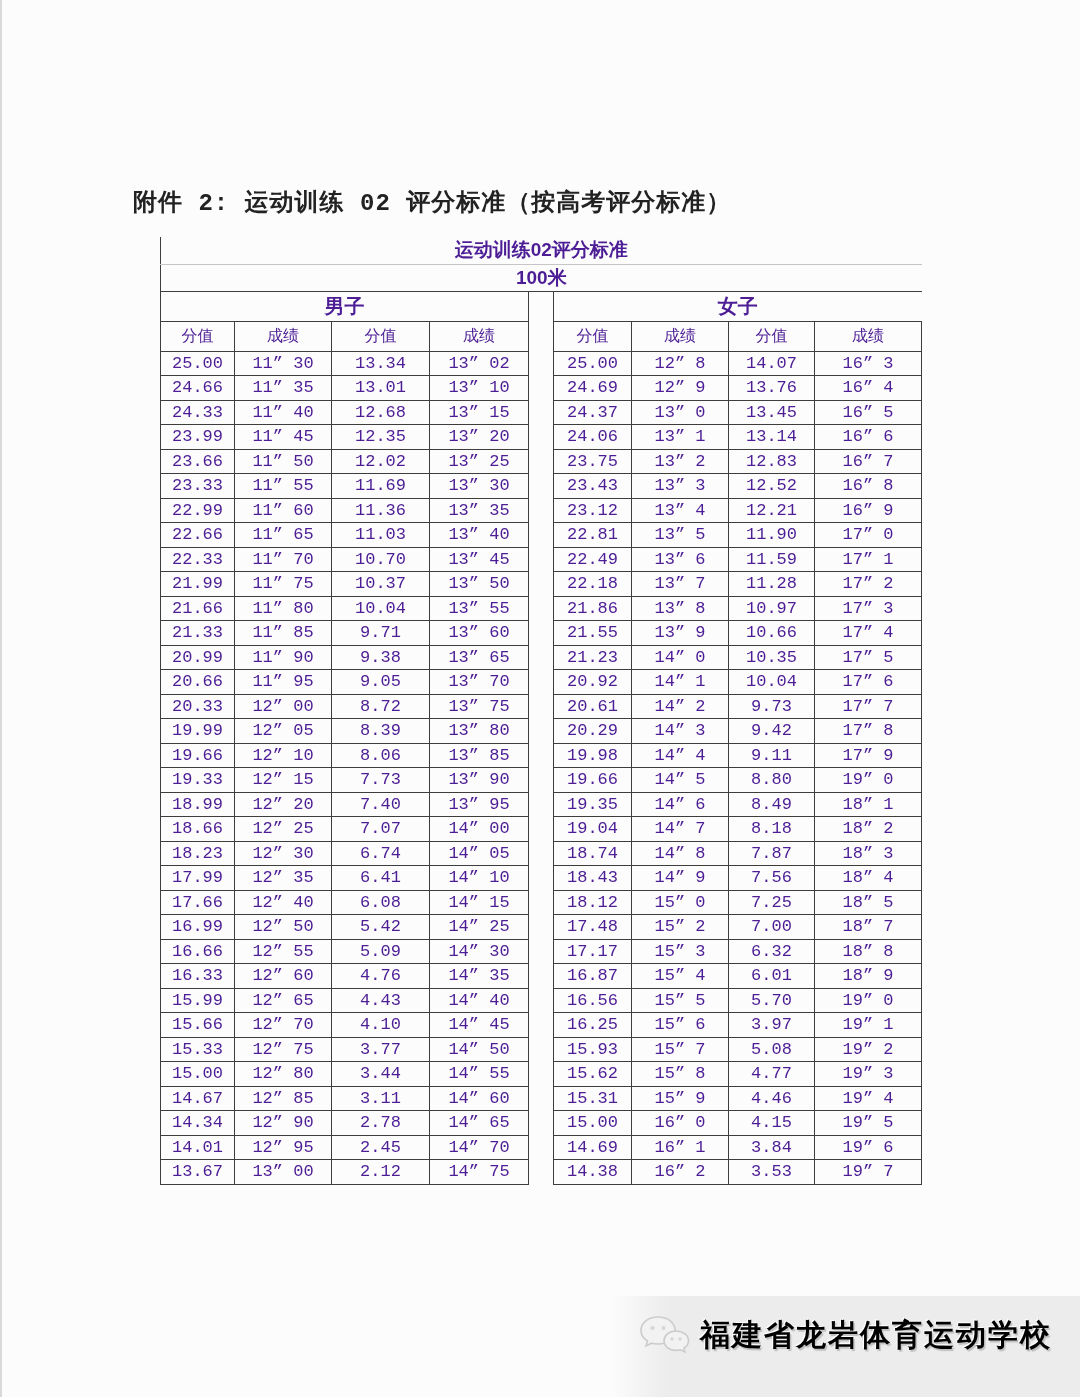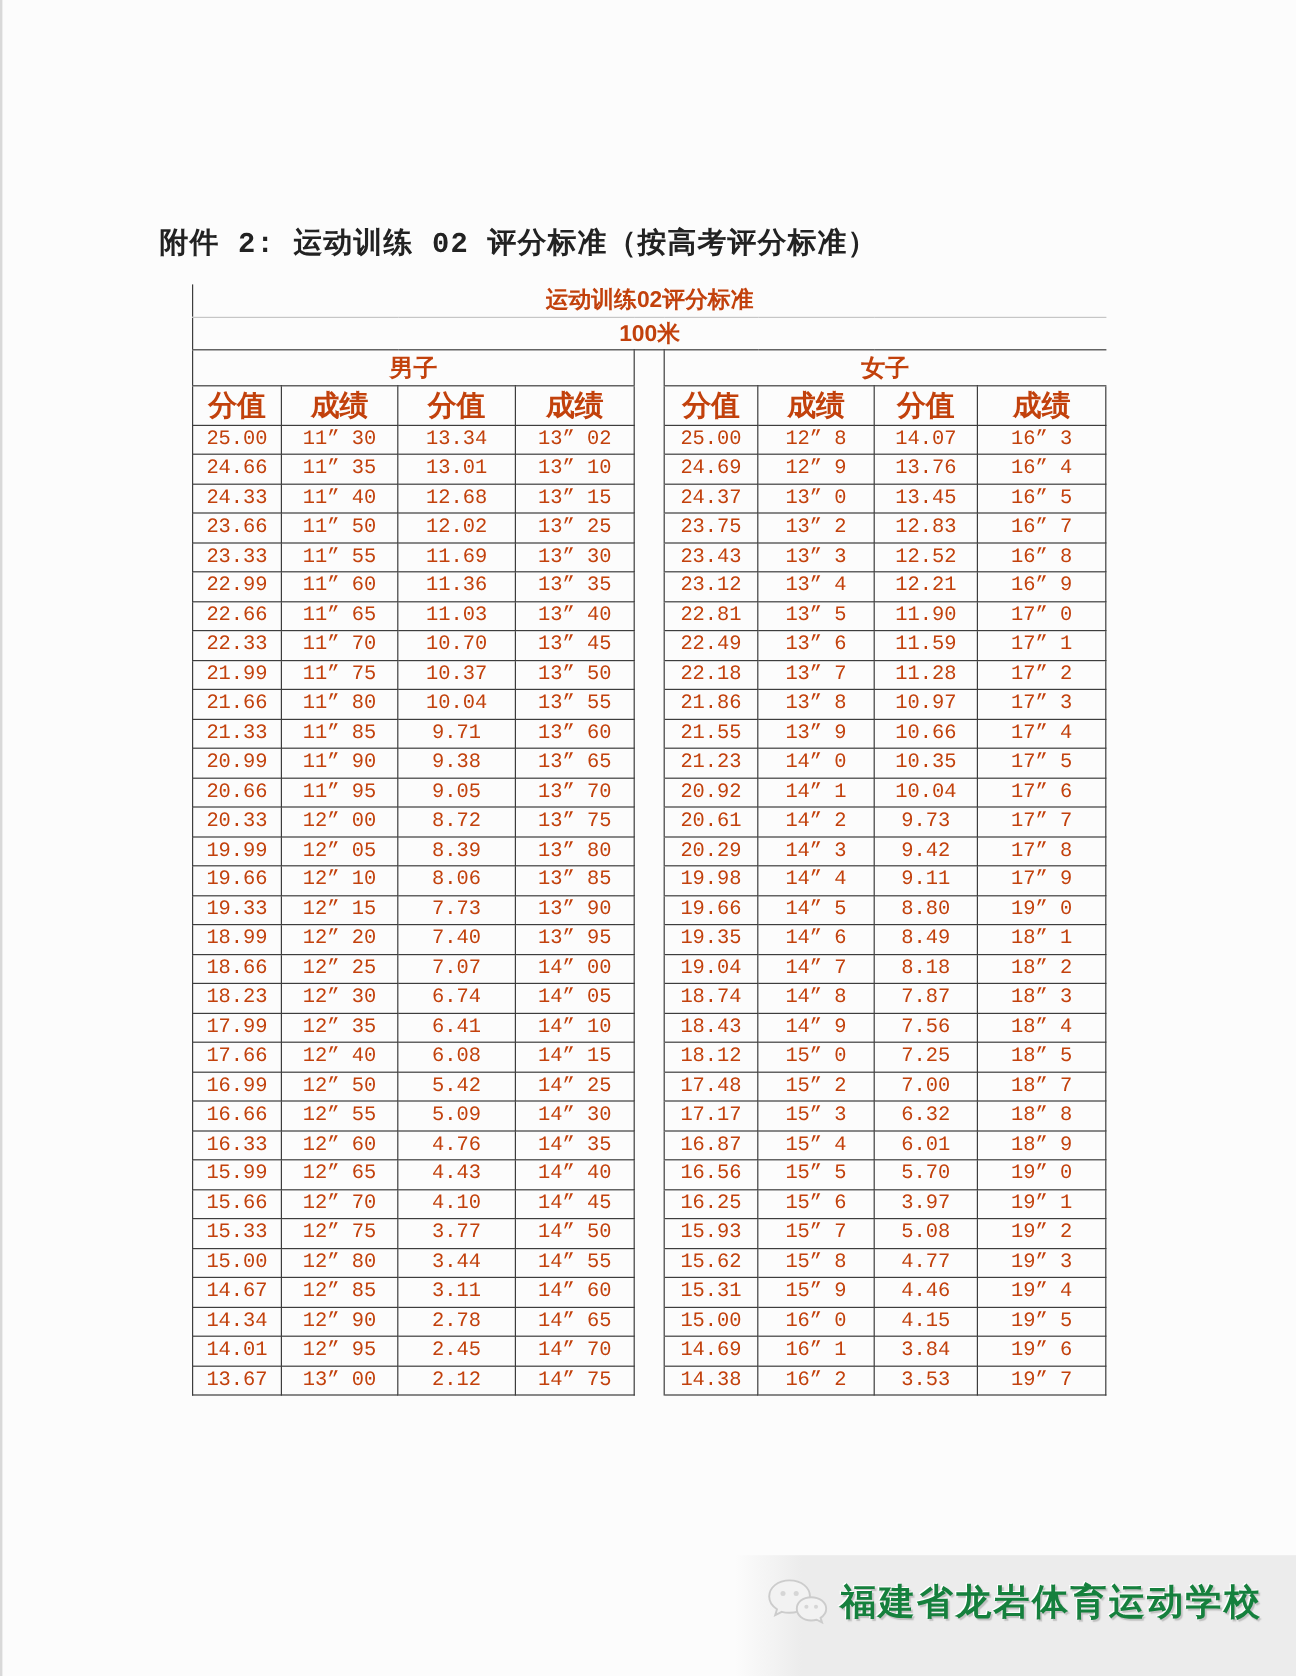--- a/index.html
+++ b/index.html
@@ -32,21 +32,21 @@
     white-space: nowrap;
   }
   .score-table {
     position: absolute;
     left: 160px;
     top: 237px;
     width: 668px;
     border-collapse: collapse;
     table-layout: fixed;
     border-left: 1.5px solid #3d3d3d;
-    color: #c2410c;
+    color: #4c1d95;
   }
   .score-table th, .score-table td {
     text-align: center;
     vertical-align: middle;
     overflow: hidden;
     white-space: nowrap;
   }
   .r-title th {
     height: 27px;
     font-size: 19px;
@@ -61,22 +61,22 @@
   }
   .r-section th {
     height: 30px;
     font-size: 20px;
     font-weight: bold;
     border-bottom: 1.5px solid #3d3d3d;
     text-align: center;
   }
   .r-cols th {
     height: 30px;
-    font-size: 24px;
-    font-weight: bold;
+    font-size: 16px;
+    font-weight: normal;
     border: 1.5px solid #3d3d3d;
   }
   .score-table tbody td {
     height: 24.5px;
     font-family: "Liberation Mono", monospace;
     font-size: 17px;
     border: 1.5px solid #3d3d3d;
     line-height: 1;
   }
   
@@ -100,21 +100,21 @@
     top: 1313px;
     display: flex;
     align-items: center;
     gap: 10px;
   }
   .wm-icon { display: inline-block; width: 52px; height: 44px; }
   .wm-text {
     font-size: 30px;
     font-weight: bold;
     letter-spacing: 2px;
-    color: #15803d;
+    color: #000000;
     text-shadow: -1px -1px 0 #ffffff, 1.5px 1.5px 1px #bfbfbf;
     white-space: nowrap;
   }
 </style>
 </head>
 <body>
 
 <div class="page">
 
   <div class="doc-title">附件 2:  运动训练 02 评分标准（按高考评分标准）</div>
@@ -183,20 +183,31 @@
           <td>11” 40</td>
           <td>12.68</td>
           <td>13” 15</td>
           <td class="spacer"></td>
           <td>24.37</td>
           <td>13” 0</td>
           <td>13.45</td>
           <td>16” 5</td>
         </tr>
         <tr>
+          <td>23.99</td>
+          <td>11” 45</td>
+          <td>12.35</td>
+          <td>13” 20</td>
+          <td class="spacer"></td>
+          <td>24.06</td>
+          <td>13” 1</td>
+          <td>13.14</td>
+          <td>16” 6</td>
+        </tr>
+        <tr>
           <td>23.66</td>
           <td>11” 50</td>
           <td>12.02</td>
           <td>13” 25</td>
           <td class="spacer"></td>
           <td>23.75</td>
           <td>13” 2</td>
           <td>12.83</td>
           <td>16” 7</td>
         </tr>

